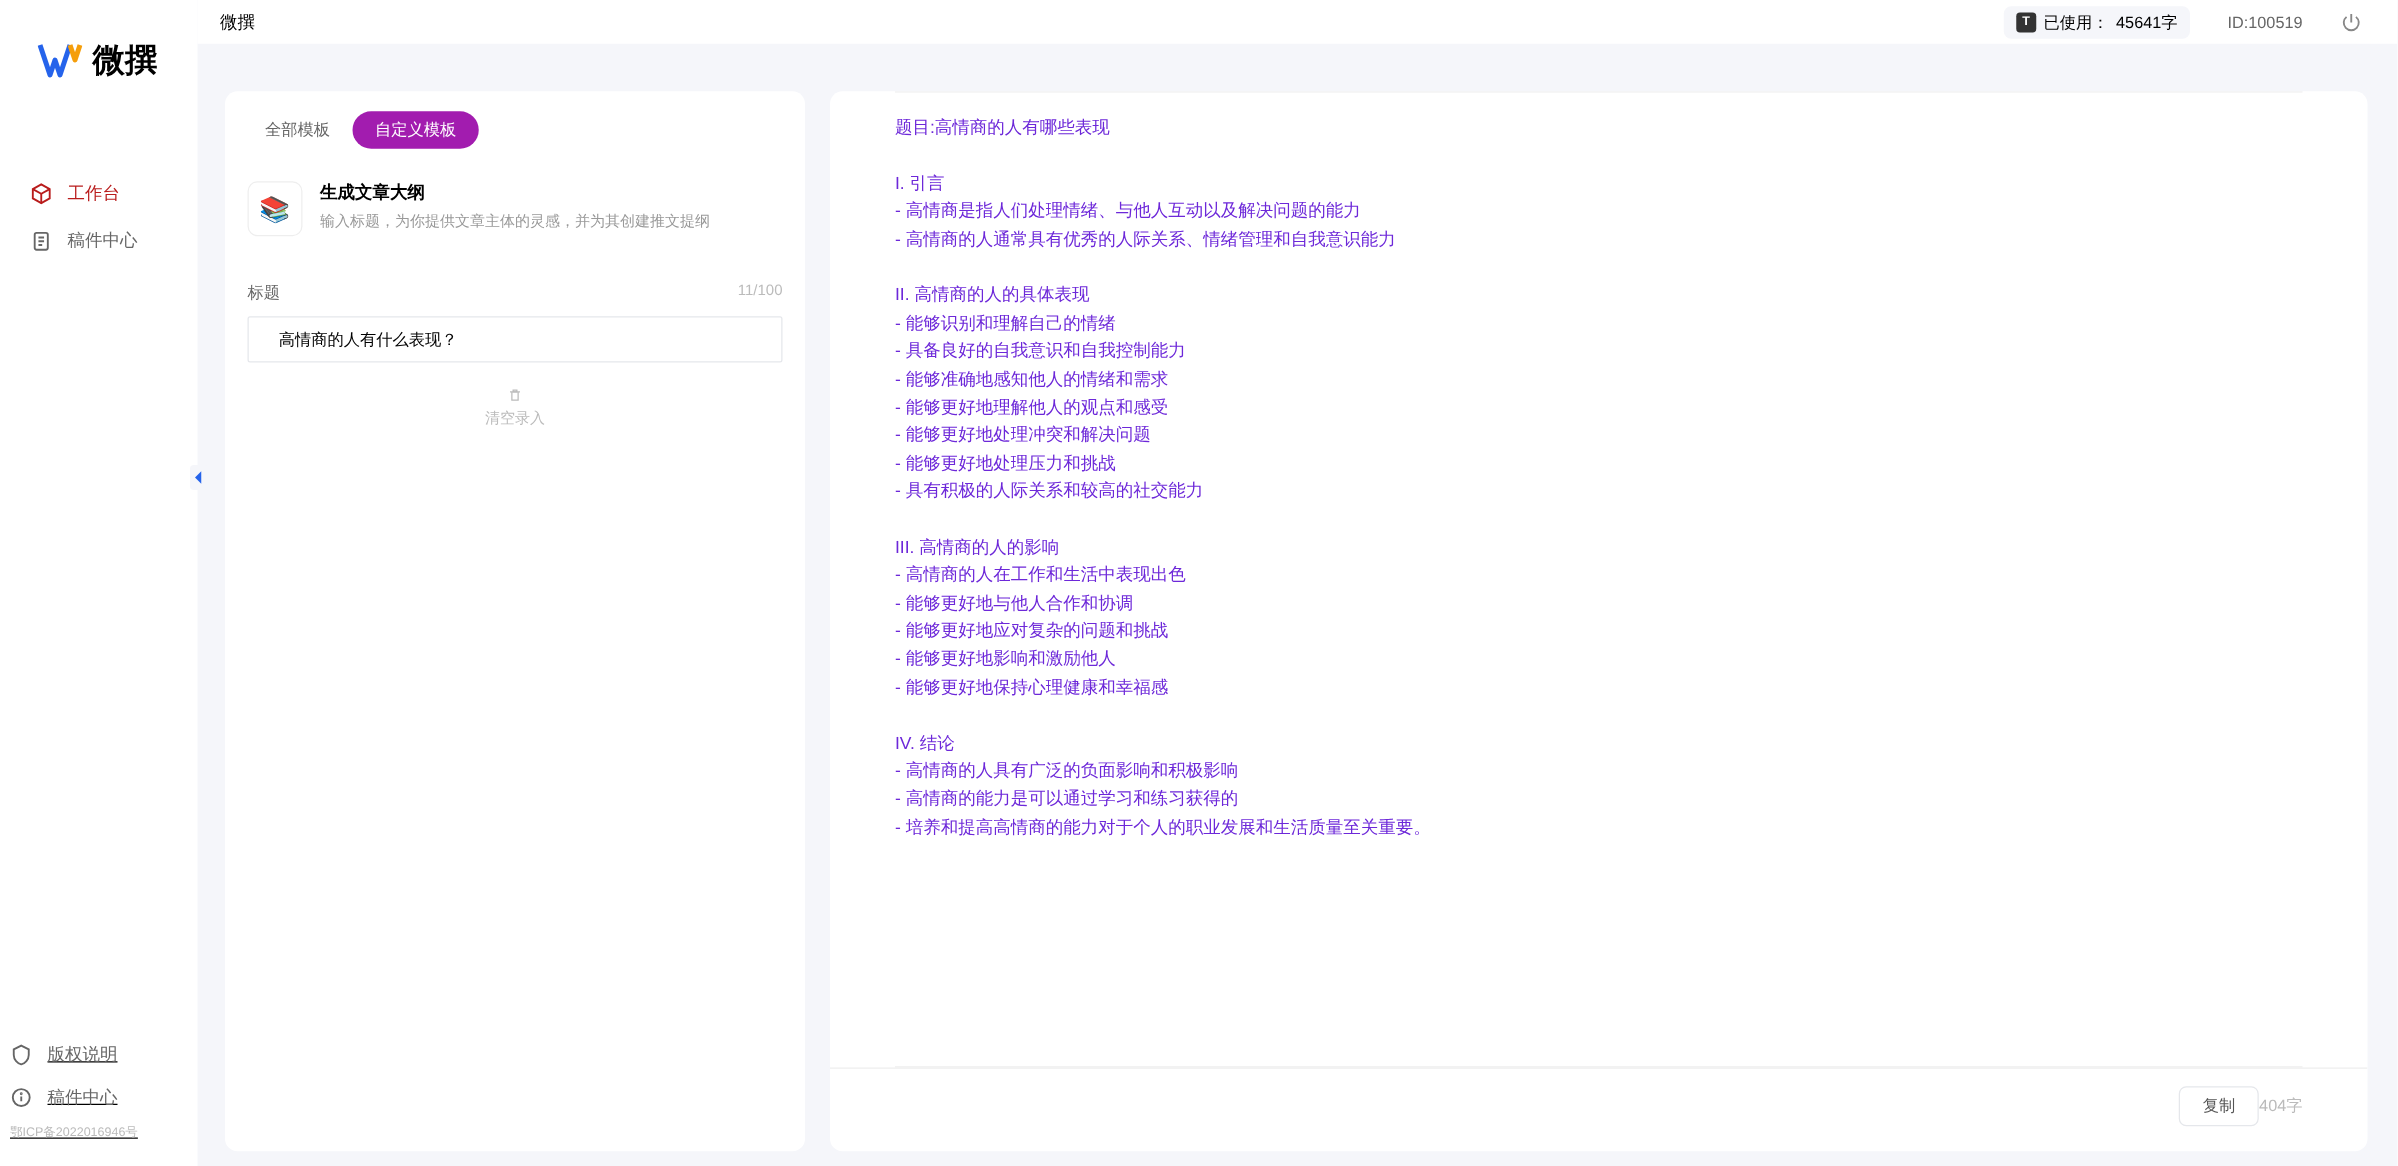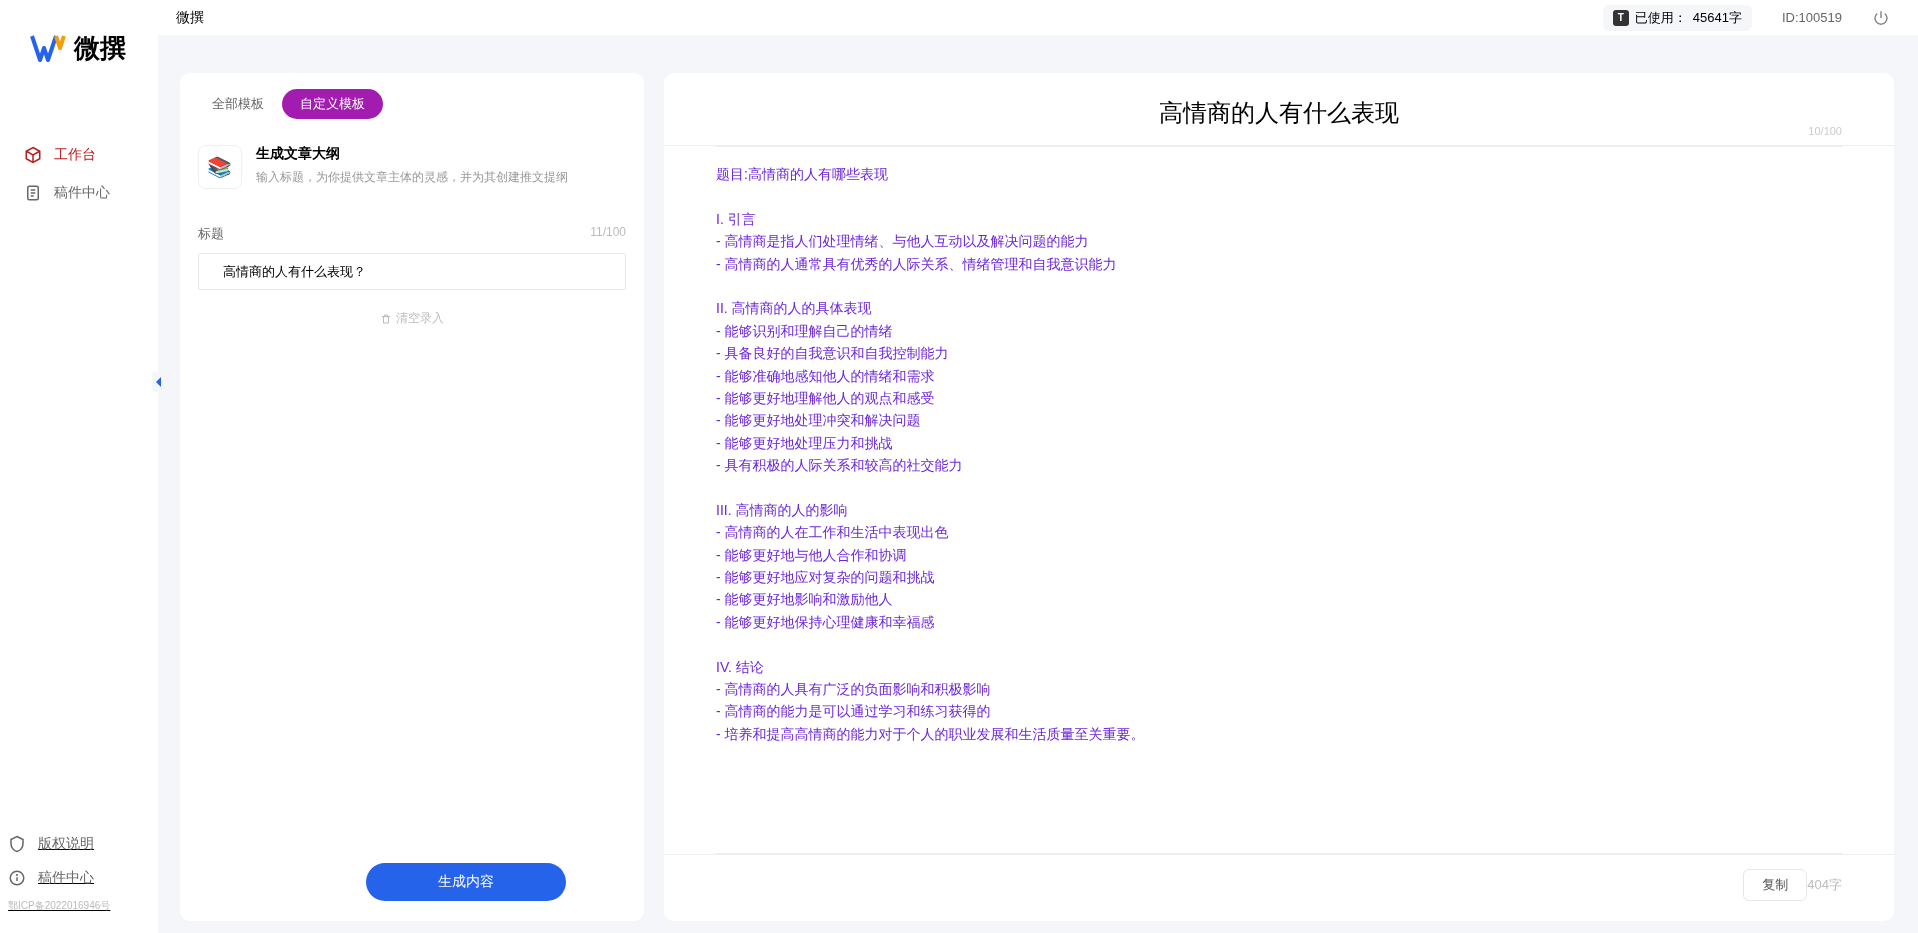--- a/index.html
+++ b/index.html
@@ -230,20 +230,21 @@
     }
     .clear-input {
       display: flex;
       align-items: center;
       justify-content: center;
       margin-top: 20px;
       font-size: 12px;
       color: #bbb;
       cursor: pointer;
       gap: 4px;
+      flex-direction: column;
     }
     .generate-btn {
       margin: auto 18px 20px 126px;
       width: 200px;
       background: #2563eb;
       color: #fff;
       border: none;
       border-radius: 20px;
       padding: 10px 0;
       font-size: 14px;
@@ -429,28 +430,23 @@
         <div class="clear-input">
           <svg width="12" height="12" viewBox="0 0 24 24" fill="none" stroke="currentColor" stroke-width="2">
             <path d="M4 7 L20 7"></path>
             <path d="M7 7 L7 20 L17 20 L17 7"></path>
             <path d="M9 4 L15 4 L15 7 L9 7 Z"></path>
           </svg>
           <span>清空录入</span>
         </div>
       </div>
 
-      <button class="generate-btn">生成内容</button>
     </div>
 
     <div class="right-panel">
-      <div class="output-header">
-        <div class="output-title">高情商的人有什么表现</div>
-        <div class="output-header-count">10/100</div>
-      </div>
       <div class="panel-divider"></div>
       <div class="output-body">题目:高情商的人有哪些表现
 
 I. 引言
 - 高情商是指人们处理情绪、与他人互动以及解决问题的能力
 - 高情商的人通常具有优秀的人际关系、情绪管理和自我意识能力
 
 II. 高情商的人的具体表现
 - 能够识别和理解自己的情绪
 - 具备良好的自我意识和自我控制能力

